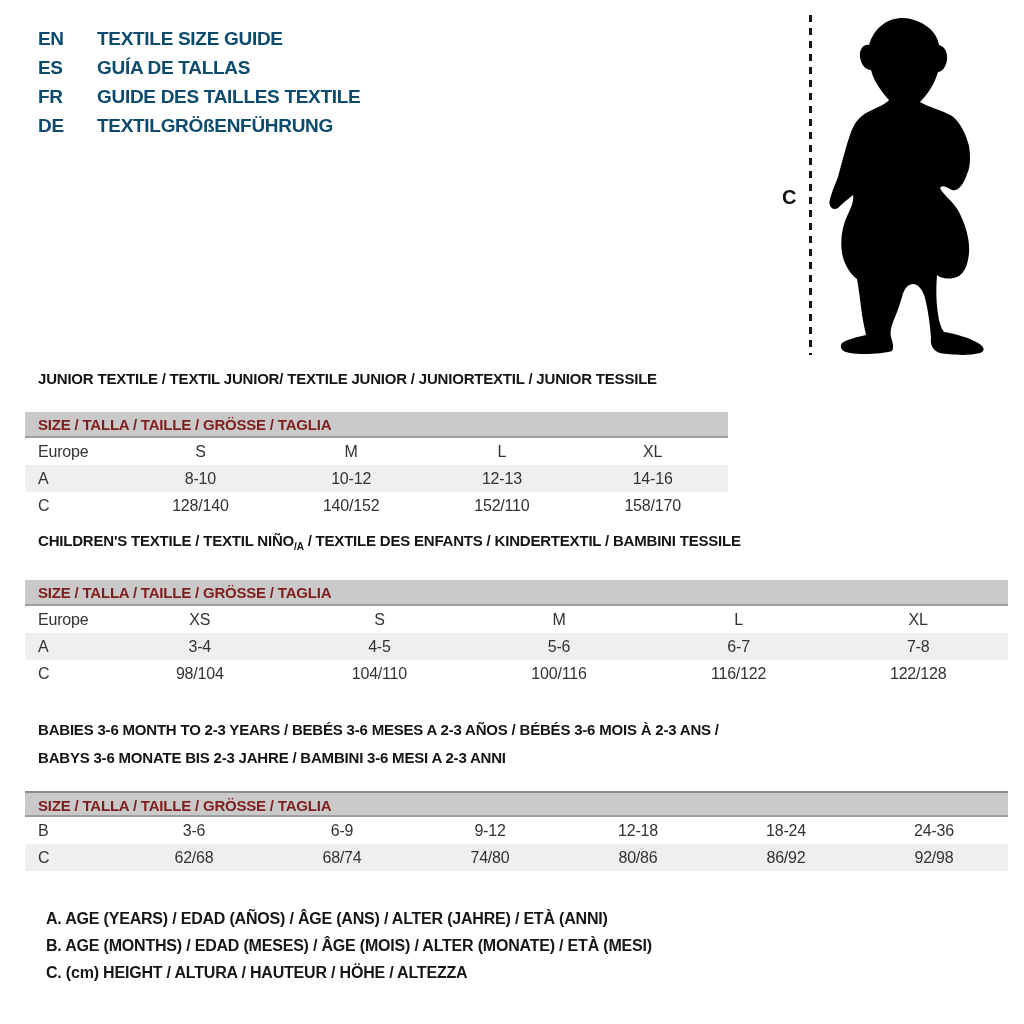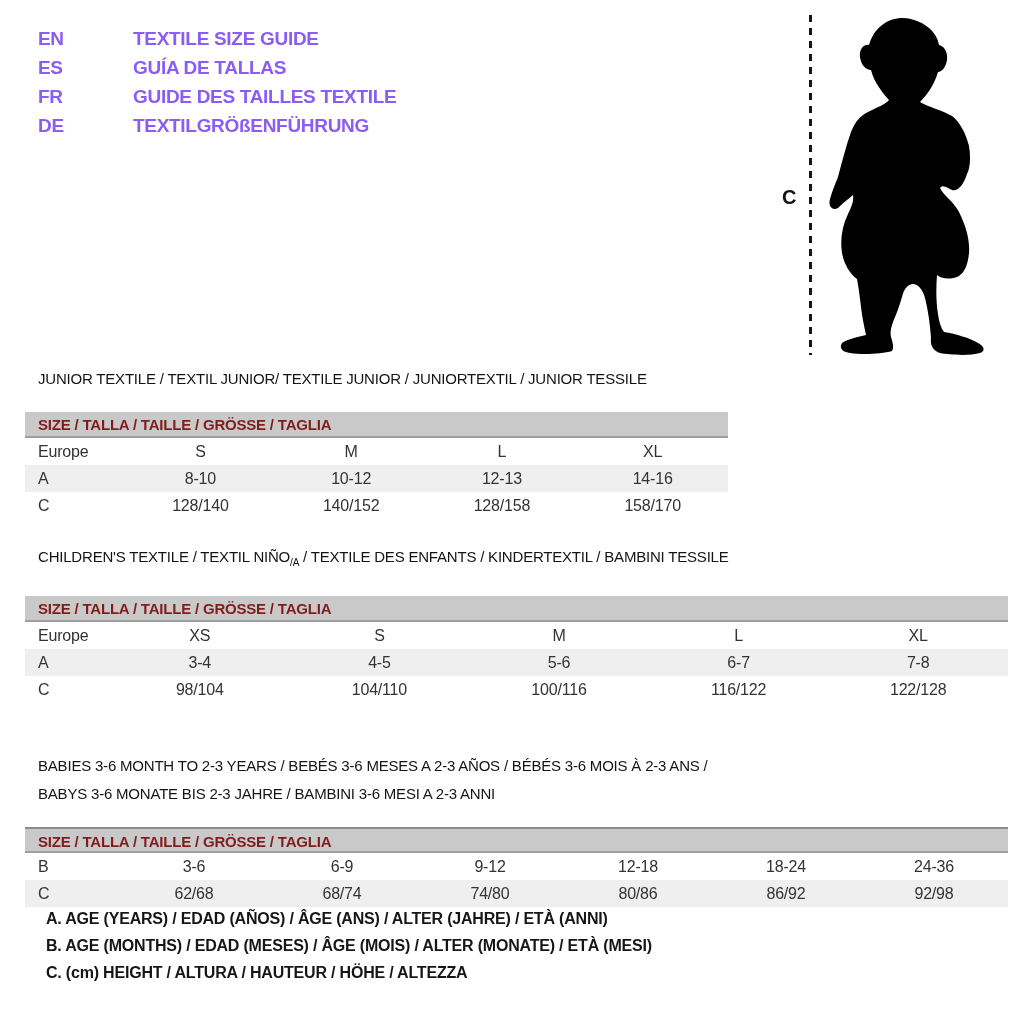--- a/index.html
+++ b/index.html
@@ -3,35 +3,35 @@
 <meta charset="utf-8">
 <style>
   html,body{margin:0;padding:0;background:#ffffff;}
   .page{
     position:relative;width:1024px;height:1024px;background:#ffffff;
     font-family:"Liberation Sans",sans-serif;color:#1a1a1a;overflow:hidden;
   }
 
   
   .lang-list{position:absolute;left:38px;top:24px;}
-  .lang-row{display:flex;line-height:29px;font-weight:bold;font-size:19px;letter-spacing:-0.3px;color:#8b5cf6;gap:36px;}
+  .lang-row{display:flex;line-height:29px;font-weight:bold;font-size:19px;letter-spacing:-0.3px;color:#0c4a6e;}
   .lang-code{width:59px;flex:0 0 59px;}
 
   
   .figure{position:absolute;left:780px;top:10px;width:230px;height:352px;}
   .measure-line{
     position:absolute;left:29px;top:5px;width:3px;height:340px;
     background:repeating-linear-gradient(to bottom,#161616 0 7px,transparent 7px 13px);
   }
   .measure-label{position:absolute;left:2px;top:176px;font-weight:bold;font-size:20px;color:#111;}
   .silhouette{position:absolute;left:46px;top:2px;}
 
   
   .size-table{position:absolute;}
-  .theading{font-weight:normal;font-size:15px;letter-spacing:-0.2px;color:#141414;padding-left:13px;line-height:28px;margin-bottom:19px;}
+  .theading{font-weight:bold;font-size:15px;letter-spacing:-0.2px;color:#141414;padding-left:13px;line-height:28px;margin-bottom:19px;}
   .theading .sub{font-size:10px;vertical-align:sub;}
   .tbar{
     height:26px;line-height:26px;background:#c9c9c9;border-bottom:2px solid #9e9e9e;
     font-weight:bold;font-size:15px;letter-spacing:-0.2px;color:#7f1d1d;padding-left:13px;box-sizing:border-box;
   }
   .has-topline .tbar{border-top:2px solid #8d8d8d;}
   .trow{display:flex;height:27px;line-height:27px;font-size:16px;letter-spacing:-0.2px;color:#333333;}
   .trow.shaded{background:#efefef;}
   .tlabel{padding-left:13px;box-sizing:border-box;flex:0 0 auto;}
   .cols-4 .tlabel{width:100px;}
@@ -135,27 +135,27 @@
           <div class="tlabel">A</div>
           <div class="tcell">8-10</div>
           <div class="tcell">10-12</div>
           <div class="tcell">12-13</div>
           <div class="tcell">14-16</div>
         </div>
         <div class="trow">
           <div class="tlabel">C</div>
           <div class="tcell">128/140</div>
           <div class="tcell">140/152</div>
-          <div class="tcell">128/158</div>
+          <div class="tcell">152/110</div>
           <div class="tcell">158/170</div>
         </div>
       </div>
   </section>
 
-  <section class="size-table cols-5" style="left:25px;top:543px;width:983px;">
+  <section class="size-table cols-5" style="left:25px;top:527px;width:983px;">
     <div class="theading">
         <div><span>CHILDREN'S TEXTILE / TEXTIL NIÑO</span><span class="sub">/A</span><span> / TEXTILE DES ENFANTS / KINDERTEXTIL / BAMBINI TESSILE</span></div>
       </div>
     <div class="tbar">SIZE / TALLA / TAILLE / GRÖSSE / TAGLIA</div>
     <div class="tbody">
         <div class="trow">
           <div class="tlabel">Europe</div>
           <div class="tcell">XS</div>
           <div class="tcell">S</div>
           <div class="tcell">M</div>
@@ -174,21 +174,21 @@
           <div class="tlabel">C</div>
           <div class="tcell">98/104</div>
           <div class="tcell">104/110</div>
           <div class="tcell">100/116</div>
           <div class="tcell">116/122</div>
           <div class="tcell">122/128</div>
         </div>
       </div>
   </section>
 
-  <section class="size-table cols-6 has-topline" style="left:25px;top:716px;width:983px;margin-top:36px;">
+  <section class="size-table cols-6 has-topline" style="left:25px;top:716px;width:983px;">
     <div class="theading">
         <div><span>BABIES 3-6 MONTH TO 2-3 YEARS / BEBÉS 3-6 MESES A 2-3 AÑOS / BÉBÉS 3-6 MOIS À 2-3 ANS /</span></div>
         <div><span>BABYS 3-6 MONATE BIS 2-3 JAHRE / BAMBINI 3-6 MESI A 2-3 ANNI</span></div>
       </div>
     <div class="tbar">SIZE / TALLA / TAILLE / GRÖSSE / TAGLIA</div>
     <div class="tbody">
         <div class="trow">
           <div class="tlabel">B</div>
           <div class="tcell">3-6</div>
           <div class="tcell">6-9</div>

